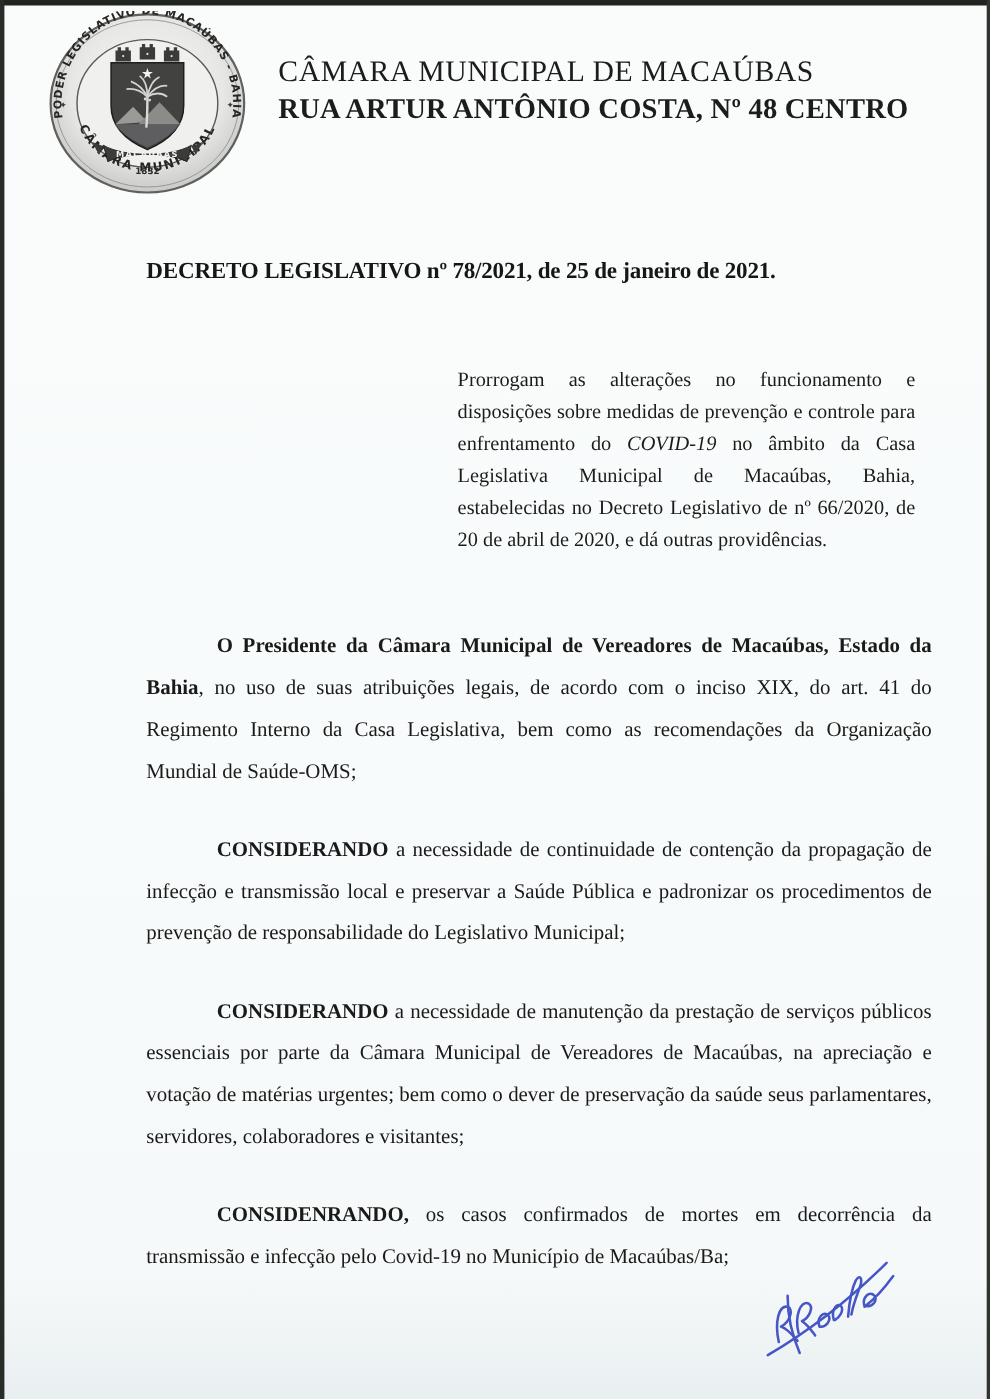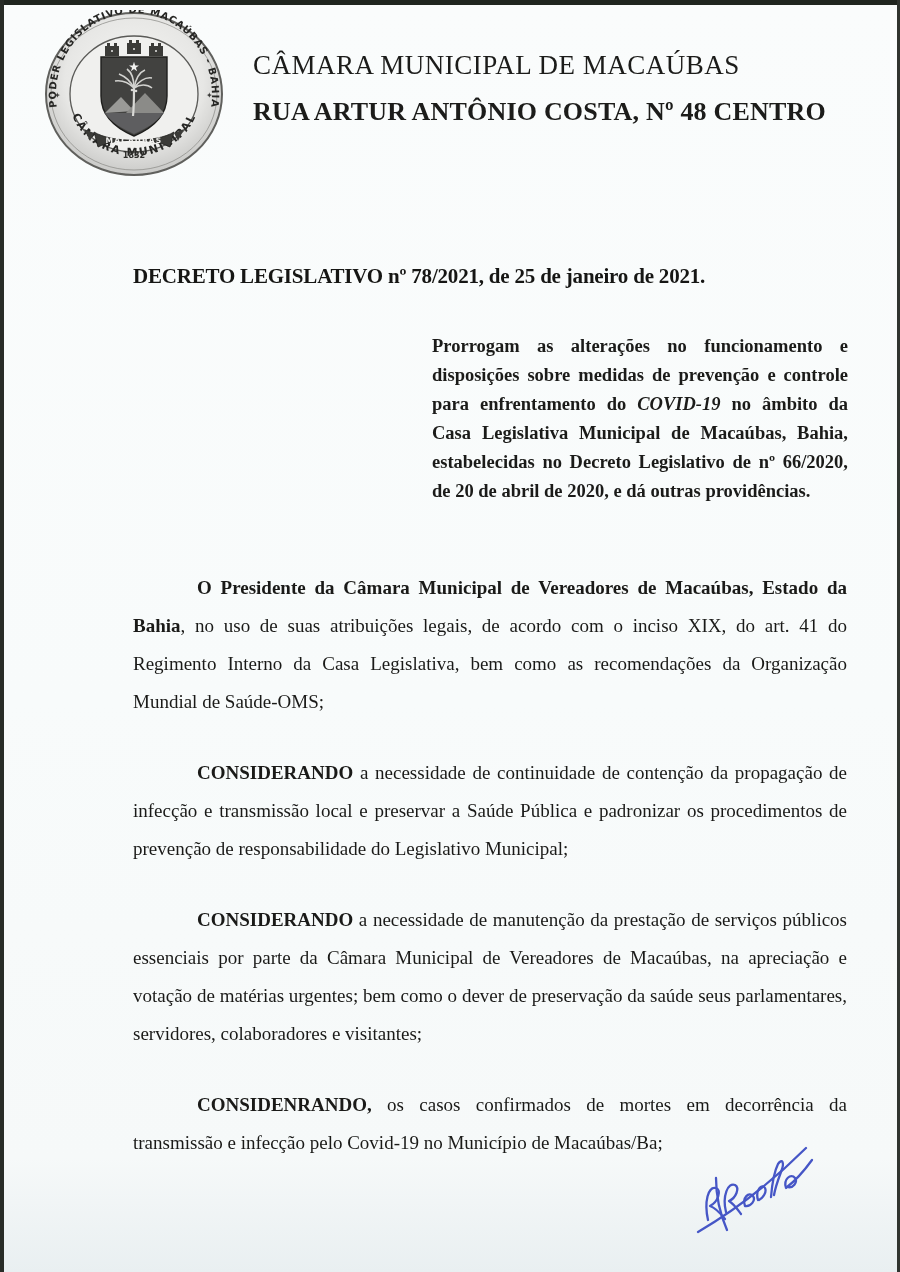--- a/index.html
+++ b/index.html
@@ -12,31 +12,31 @@
     color:#1d1d1b;
   }
   .scan-edge-top   { position:absolute; top:0; left:0; width:100%; height:5px; background:#20251f; }
   .scan-edge-left  { position:absolute; top:0; left:0; width:4px; height:100%; background:#282c27; }
   .scan-edge-right { position:absolute; top:0; right:0; width:3px; height:100%; background:#30342f; }
 
   .seal { position:absolute; left:44px; top:10px; width:180px; height:168px; }
 
   .letterhead { position:absolute; left:253px; top:50px; width:545px; color:#1c1c1a; }
   .lh-line1 { font-size:27px; font-weight:400; letter-spacing:0.5px; white-space:nowrap; }
-  .lh-line2 { font-size:26px; font-weight:700; letter-spacing:0.2px; margin-top:16px; white-space:nowrap; }
+  .lh-line2 { font-size:26px; font-weight:700; letter-spacing:0.2px; margin-top:3px; white-space:nowrap; }
   .lh-line3 { font-size:17.5px; font-weight:700; margin-top:4px; white-space:nowrap; }
 
   .decree-title {
     position:absolute; left:133px; top:234px; width:740px;
-    font-size:21px; font-weight:700; letter-spacing:-0.2px; color:#161614; white-space:nowrap;margin-top:30px;
+    font-size:21px; font-weight:700; letter-spacing:-0.2px; color:#161614; white-space:nowrap;
   }
 
   .ementa {
-    position:absolute; left:432px; top:332px; width:416px;
-    font-size:18.5px; line-height:29px; text-align:justify; color:#1b1b19;font-weight:bold;
+    position:absolute; left:416px; top:332px; width:416px;
+    font-size:18.5px; line-height:29px; text-align:justify; color:#1b1b19;
   }
   .ementa i { font-style:italic; }
 
   .doc-body {
     position:absolute; left:133px; top:569px; width:714px;
     font-size:19px; line-height:38px; text-align:justify; color:#1a1a18;
   }
   .doc-body p { text-indent:64px; margin:0 0 33px 0; }
   .doc-body b { font-weight:700; }
 

